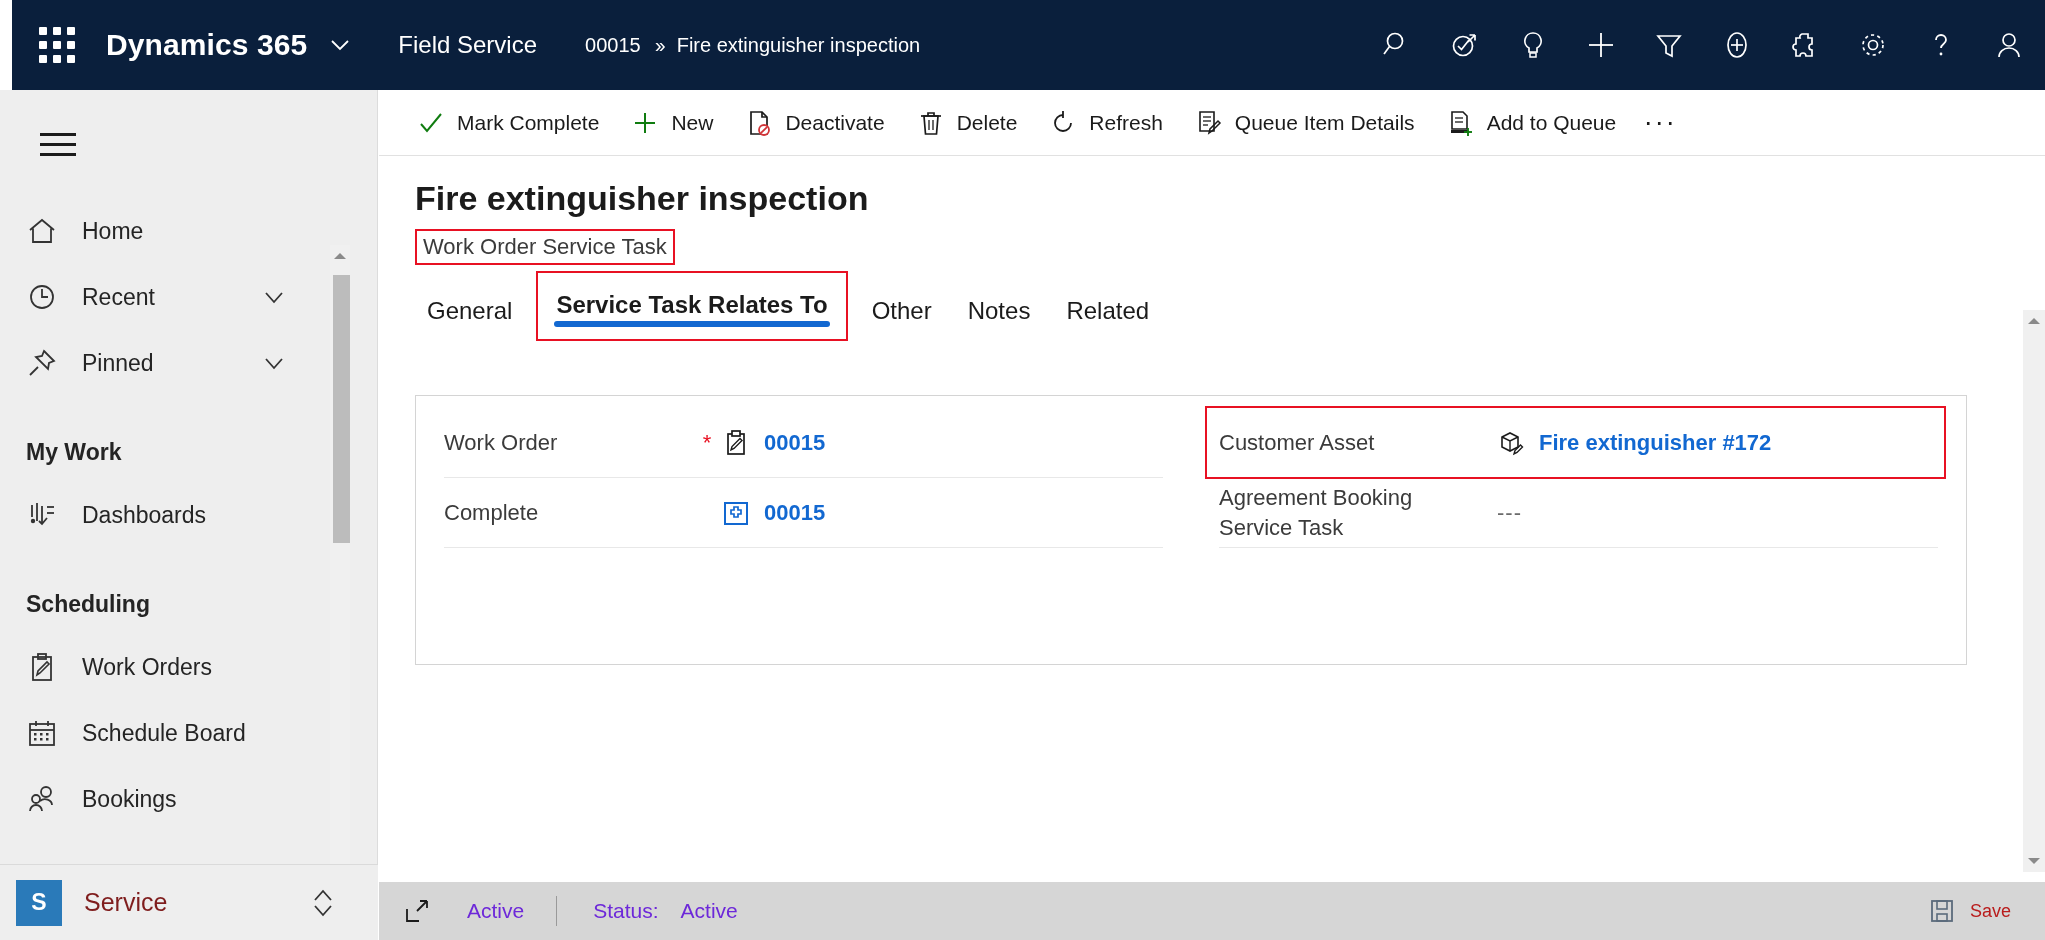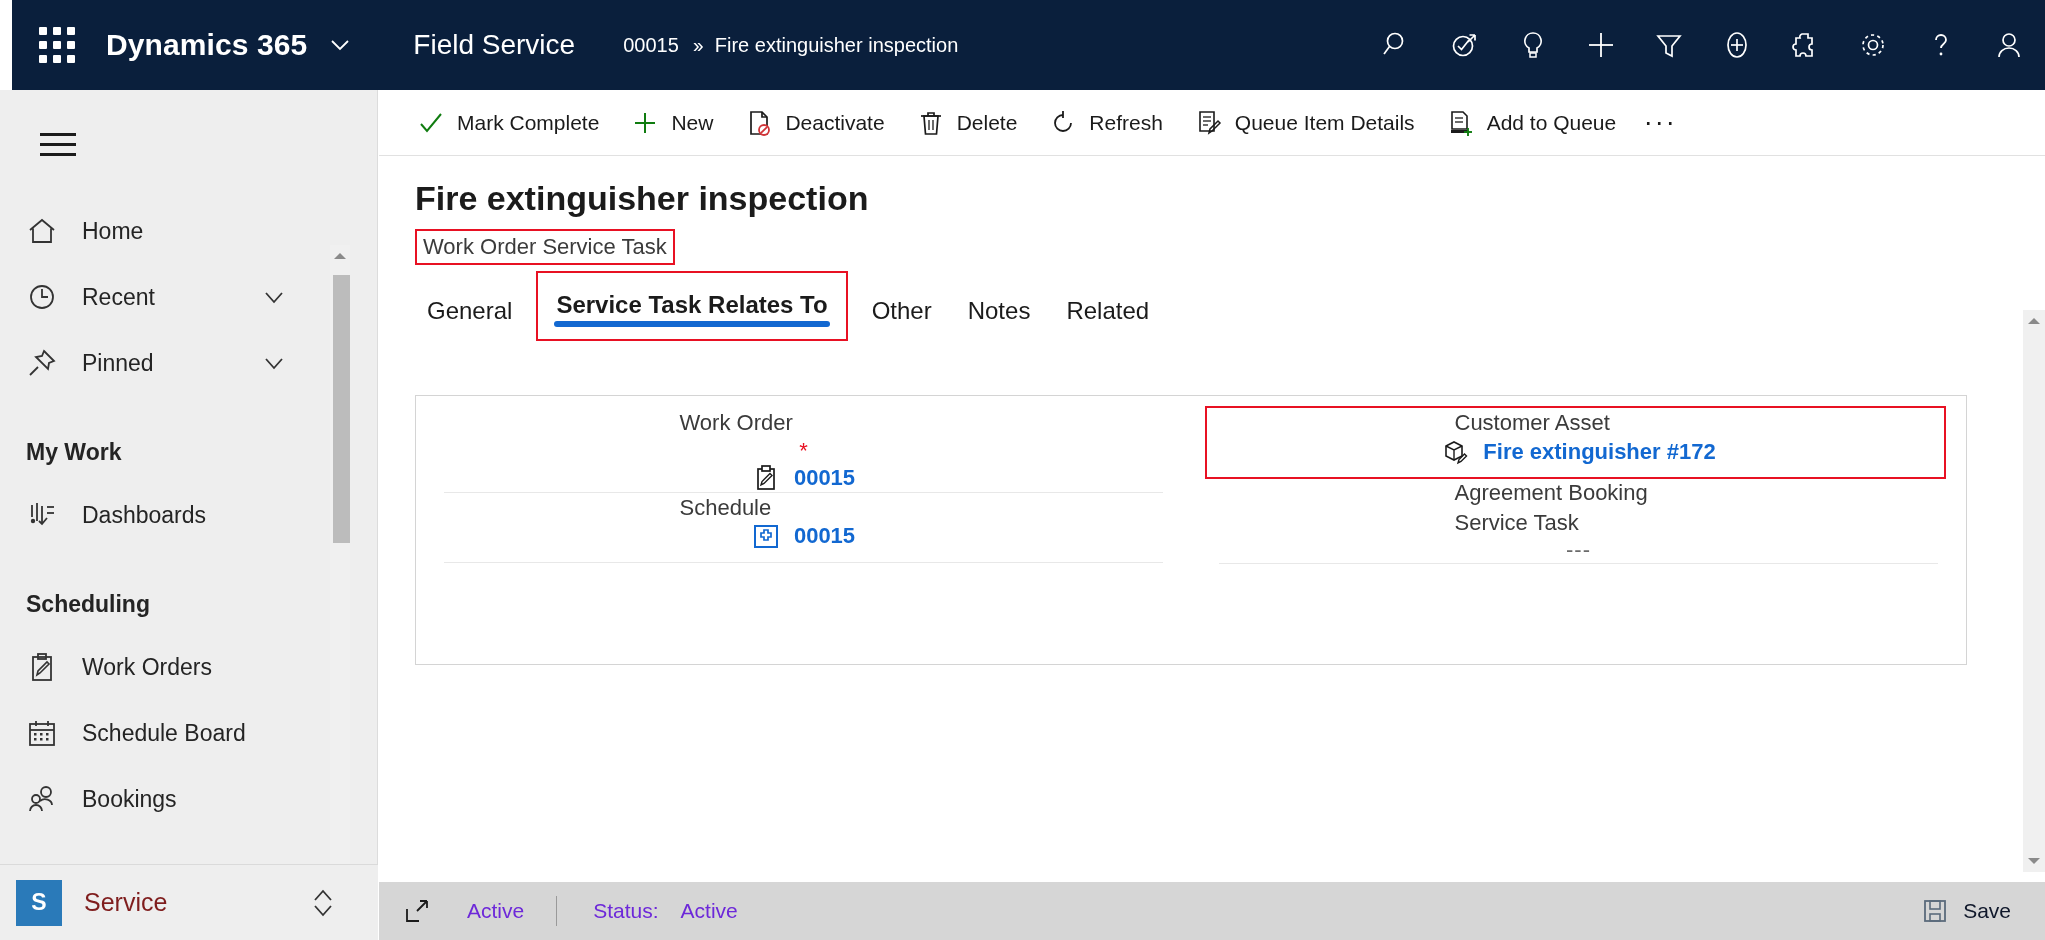--- a/index.html
+++ b/index.html
@@ -26,21 +26,21 @@
   }
   .waffle i { display: block; width: 8px; height: 8px; background: #ffffff; border-radius: 1px; }
   .brand {
     color: #ffffff; font-size: 30px; font-weight: bold;
     margin-left: 26px; letter-spacing: .1px; white-space: nowrap;
   }
   .brand-chev {
     margin-left: 20px; display: inline-flex; align-items: center; cursor: pointer;
   }
   .app-name {
-    color: #ffffff; font-size: 28px; margin-left: 60px; white-space: nowrap;
+    color: #ffffff; font-size: 24px; margin-left: 45px; white-space: nowrap;
   }
   .crumbs { display: flex; align-items: center; margin-left: 48px; }
   .crumb { color: #ffffff; font-size: 20px; white-space: nowrap; }
   .crumb-sep {
     color: #ffffff; font-size: 21px; margin: 0 14px; letter-spacing: -3px;
     display: inline-block;
   }
   .top-icons {
     position: absolute; right: 14px; top: 0; height: 90px;
     display: flex; align-items: center;
@@ -169,21 +169,21 @@
     position: absolute; left: 36px; top: 238px; width: 1552px; height: 270px;
     border: 1px solid #d4d4d4; background: #ffffff;
     display: flex;
   }
   .form-col { width: 50%; padding: 0; position: relative; }
   .form-col.left { padding: 12px 28px 12px 28px; }
   .form-col.right { padding: 12px 28px 12px 28px; }
 
   .field-row {
     display: flex; align-items: center; min-height: 70px;
-    border-bottom: 1px solid #e8e8e8; position: relative; flex-direction: column;
+    border-bottom: 1px solid #e8e8e8; position: relative;
   }
   .field-row.noborder { border-bottom: none; }
   .field-label {
     font-size: 22px; color: #3b3b3b; width: 248px; min-width: 248px;
     line-height: 1.35;
   }
   .req-star {
     color: #e81123; font-size: 22px; width: 30px; min-width: 30px;
     text-align: center;
   }
@@ -217,21 +217,21 @@
     position: absolute; left: 379px; bottom: 0; width: 1666px; height: 58px;
     background: #d6d6d6; display: flex; align-items: center; padding: 0 24px;
   }
   .f-ic { display: flex; align-items: center; cursor: pointer; }
   .f-text { font-size: 21px; color: #6d28d9; margin-left: 36px; white-space: nowrap; }
   .f-div { width: 1px; height: 30px; background: #9a9a9a; margin-left: 32px; }
   .f-right {
     margin-left: auto; display: flex; align-items: center; cursor: pointer;
     padding: 6px 10px;
   }
-  .f-save-label { font-size: 21px; color: #0f172a; margin-left: 14px; }
+  .f-save-label { font-size: 18px; color: #b91c1c; margin-left: 14px; }
 </style>
 </head>
 <body>
 
 <div class="topbar">
   <div class="waffle">
     <i></i>
       <i></i>
       <i></i>
       <i></i>
@@ -564,21 +564,21 @@
             <svg width="28" height="28" viewBox="0 0 28 28">
                 <rect x="6" y="5" width="16" height="20" stroke="#1b1b1b" stroke-width="1.7" fill="none"></rect>
                 <rect x="10" y="2" width="8" height="5" stroke="#1b1b1b" stroke-width="1.7" fill="#fff"></rect>
                 <path d="M9 21 L10 17.5 L18 9.5 L20 11.5 L12 19.5 Z" stroke="#1b1b1b" stroke-width="1.4" fill="none"></path>
               </svg>
           </span>
           <span class="field-link">00015</span>
         </span>
       </div>
       <div class="field-row">
-        <span class="field-label">Schedule</span>
+        <span class="field-label">Complete</span>
         <span class="req-star"></span>
         <span class="field-value">
           <span class="field-ic">
             <svg width="28" height="28" viewBox="0 0 28 28">
                 <rect x="3" y="4" width="22" height="21" stroke="#1268d1" stroke-width="2" fill="none"></rect>
                 <path d="M12 8 h4 v3 h3 v4 h-3 v3 h-4 v-3 h-3 v-4 h3 z" stroke="#1268d1" stroke-width="1.7" fill="none"></path>
               </svg>
           </span>
           <span class="field-link">00015</span>
         </span>

